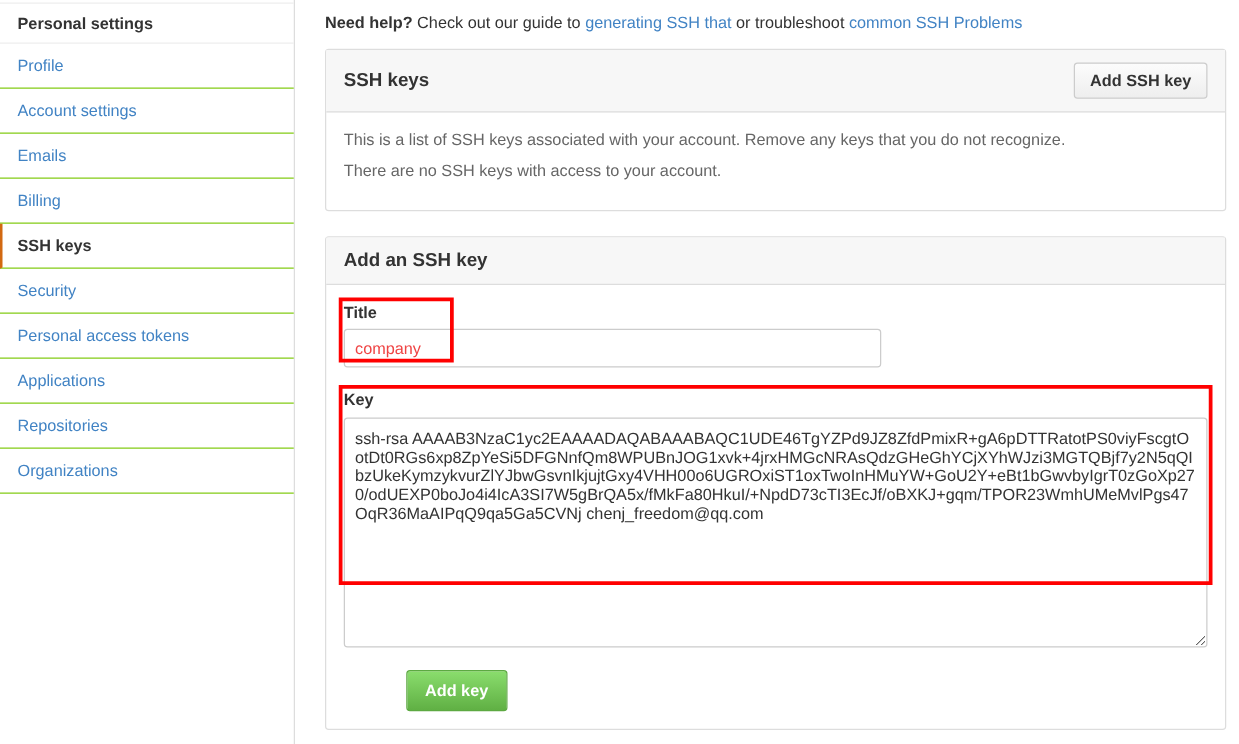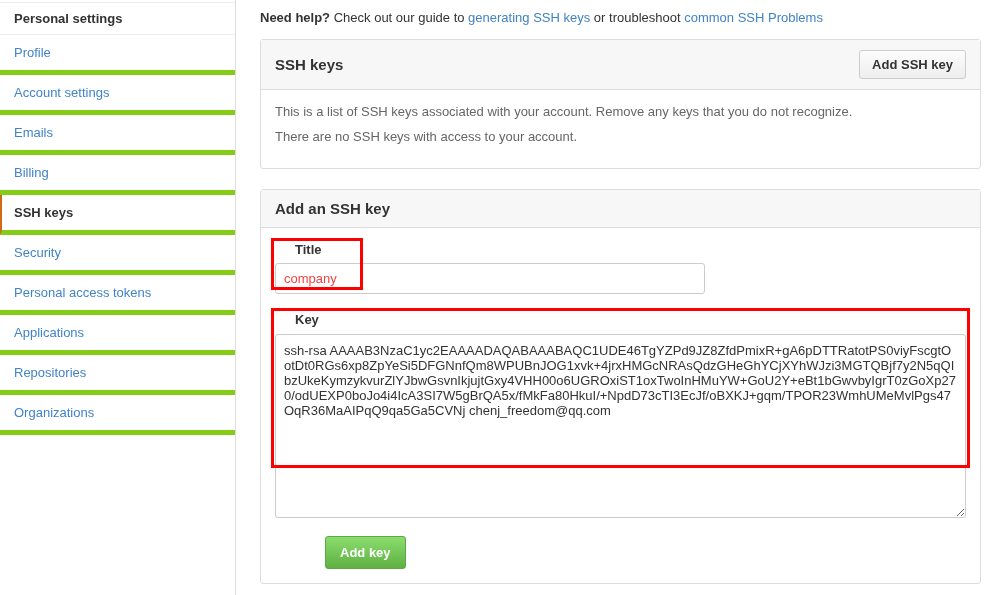--- a/index.html
+++ b/index.html
@@ -28,21 +28,21 @@
       padding: 8px 14px;
       border-bottom: 1px solid #eee;
       border-top: 1px solid #eee;
       font-size: 13px;
     }
     .sidebar-item {
       display: block;
       padding: 10px 14px;
       color: #4183c4;
       text-decoration: none;
-      border-bottom: 5px solid #84cc16;
+      border-bottom: 1px solid #84cc16;
       font-size: 13px;
       cursor: pointer;
     }
     .sidebar-item.active {
       color: #333;
       font-weight: bold;
       border-left: 2px solid #d26911;
       padding-left: 12px;
     }
     .main {
@@ -106,21 +106,20 @@
     }
     .field-group {
       margin-bottom: 18px;
     }
     .field-label {
       font-weight: bold;
       color: #333;
       font-size: 13px;
       margin-bottom: 4px;
       display: inline-block;
-      padding-left: 20px;
     }
     .input-text {
       width: 430px;
       padding: 7px 8px;
       border: 1px solid #ccc;
       border-radius: 3px;
       font-size: 13px;
       color: #ef4444;
       font-family: inherit;
       margin-top: 2px;
@@ -179,21 +178,21 @@
     <a class="sidebar-item active">SSH keys</a>
     <a class="sidebar-item">Security</a>
     <a class="sidebar-item">Personal access tokens</a>
     <a class="sidebar-item">Applications</a>
     <a class="sidebar-item">Repositories</a>
     <a class="sidebar-item">Organizations</a>
   </div>
 
   <div class="main">
     <div class="help-line">
-      <strong>Need help?</strong><span> Check out our guide to </span><span class="link">generating SSH keys</span><span> or troubleshoot </span><span class="link">common SSH Problems</span>
+      <strong>Need help?</strong><span> Check out our guide to </span><span class="link">generating SSH that</span><span> or troubleshoot </span><span class="link">common SSH Problems</span>
     </div>
 
     <div class="panel">
       <div class="panel-header">
         <h3>SSH keys</h3>
         <button class="btn">Add SSH key</button>
       </div>
       <div class="panel-body">
         <p>This is a list of SSH keys associated with your account. Remove any keys that you do not recognize.</p>
         <p>There are no SSH keys with access to your account.</p>

